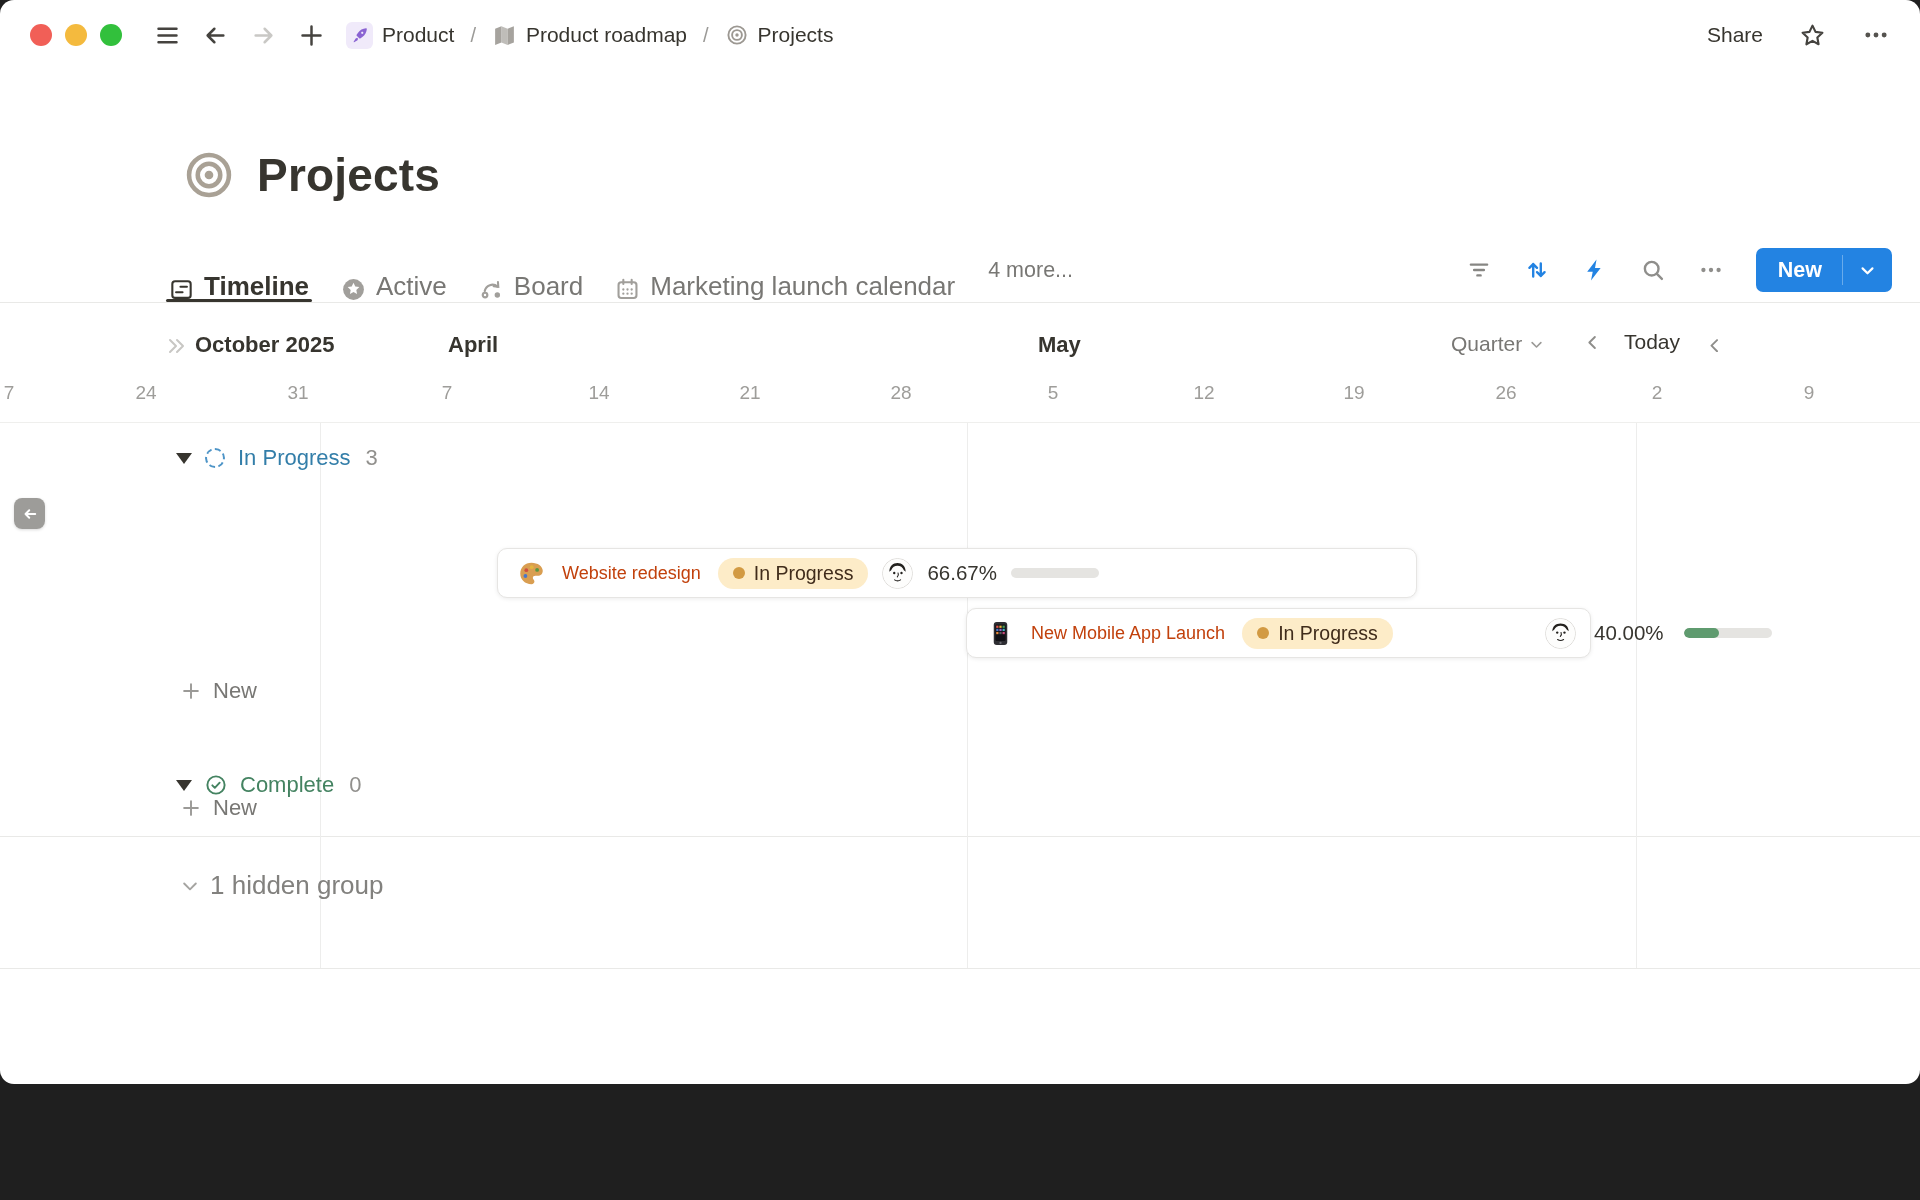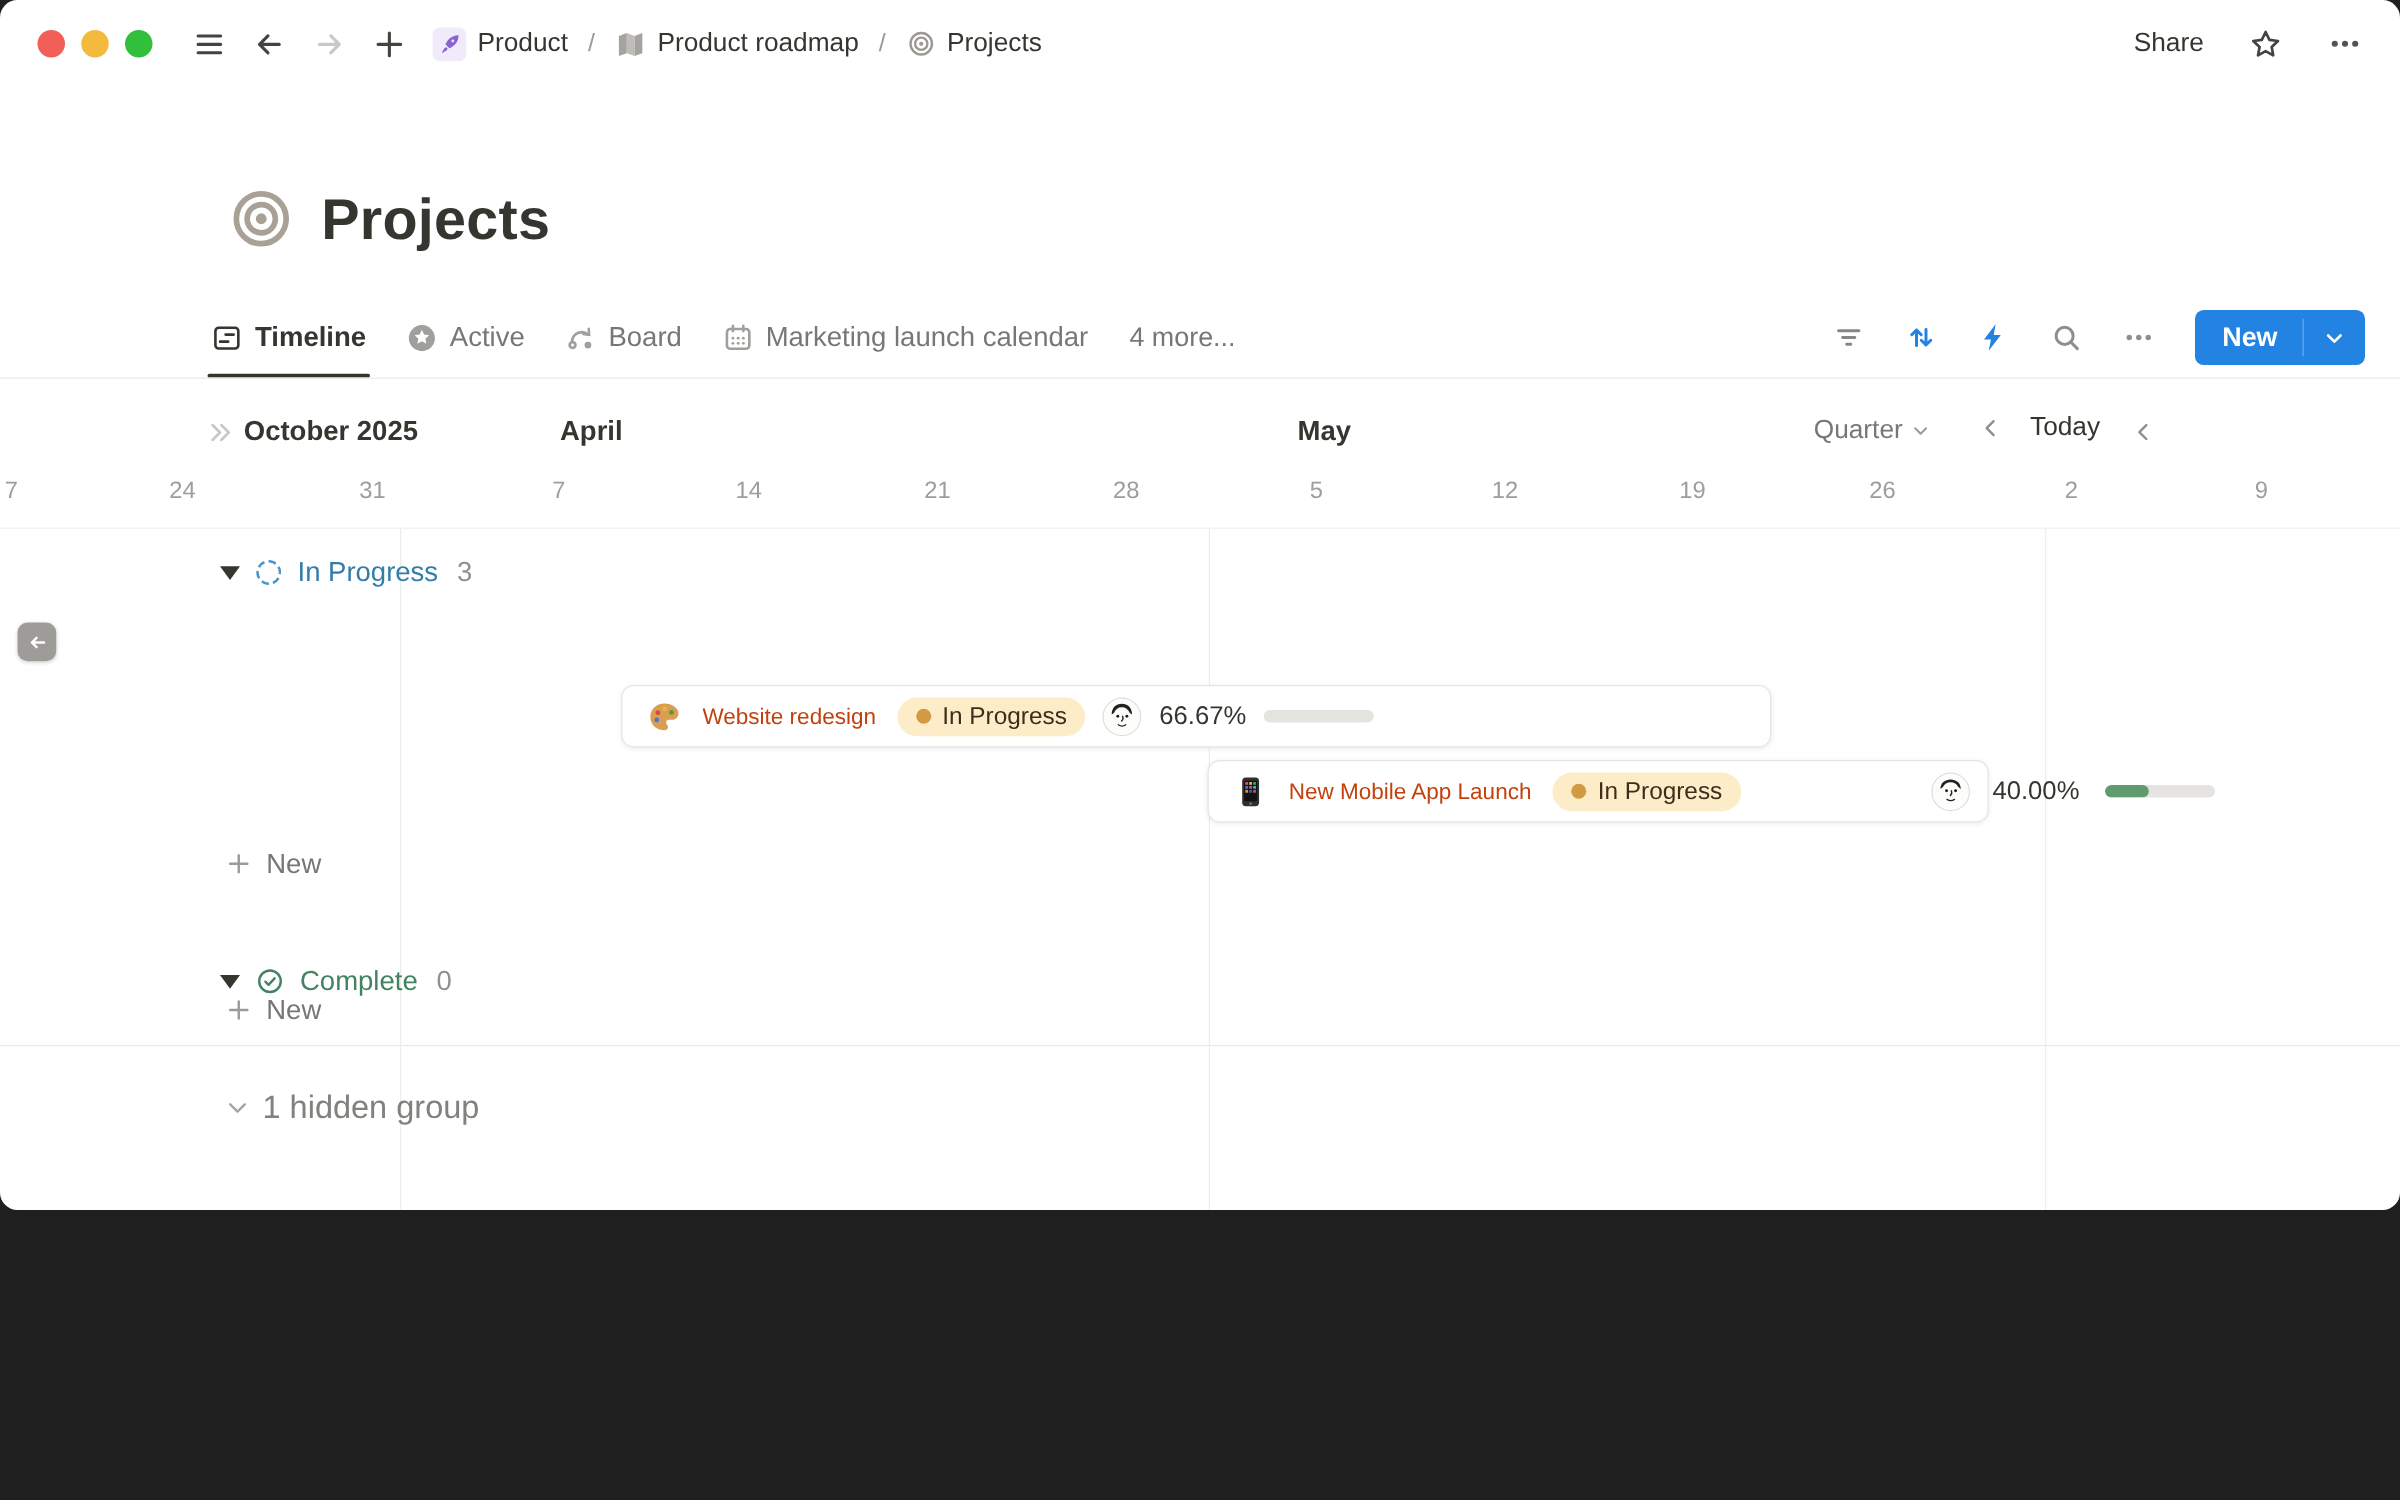--- a/index.html
+++ b/index.html
@@ -1,18 +1,18 @@
 <!DOCTYPE html>
 <html><head>
 <meta charset="utf-8">
 <style>
   html,body{margin:0;padding:0;background:#1f1f1f;}
   *{box-sizing:border-box;}
   .canvas{
-    position:relative;width:1920px;height:968px;background:#ffffff;
+    position:relative;width:1920px;height:1084px;background:#ffffff;
     font-family:"Liberation Sans","DejaVu Sans",sans-serif;color:#37352f;
     border-radius:14px;overflow:hidden;margin:0 auto;
   }
   
   .topbar{position:absolute;top:0;left:0;right:0;height:70px;display:flex;align-items:center;padding:0 30px;}
   .lights{display:flex;gap:13px;align-items:center;}
   .light{width:22px;height:22px;border-radius:50%;}
   .light.red{background:#f15f57;}.light.yellow{background:#f4ba3e;}.light.green{background:#32c03c;}
   .nav-ic{display:flex;align-items:center;justify-content:center;width:34px;height:34px;border-radius:6px;cursor:pointer;}
   .topbar .group{display:flex;align-items:center;}
@@ -21,21 +21,21 @@
   .crumb-sep{color:#9b9a97;font-size:20px;margin:0 2px;}
   .rocket-chip{width:27px;height:27px;border-radius:6px;background:#f0eafa;display:flex;align-items:center;justify-content:center;}
   .topbar-right{margin-left:auto;display:flex;align-items:center;gap:36px;}
   .share{font-size:21px;cursor:pointer;}
   
   .pagehead{position:absolute;left:183px;top:148px;display:flex;align-items:center;gap:22px;}
   .pagetitle{font-size:46px;font-weight:700;letter-spacing:.2px;}
   
   .tabsbar{position:absolute;left:0;right:0;top:238px;height:64px;display:flex;align-items:center;}
   .tabs{display:flex;align-items:center;gap:14px;margin-left:160px;}
-  .tab{position:relative;display:flex;align-items:center;gap:10px;height:64px;padding:0 9px;font-size:22px;color:#787774;cursor:pointer;}
+  .tab{position:relative;display:flex;align-items:flex-end;gap:10px;height:64px;padding:0 9px;font-size:26px;color:#787774;cursor:pointer;}
   .tab.active{color:#37352f;font-weight:600;}
   .tab.active::after{content:"";position:absolute;left:6px;right:6px;bottom:0;height:3px;background:#37352f;border-radius:2px;}
   .more-tabs{font-size:21.5px;color:#787774;margin-left:10px;cursor:pointer;}
   .viewtools{margin-left:auto;display:flex;align-items:center;gap:24px;margin-right:28px;}
   .tool-btn{width:34px;height:34px;display:flex;align-items:center;justify-content:center;border-radius:6px;cursor:pointer;}
   .new-btn{display:flex;align-items:stretch;height:44px;background:#2383e2;border-radius:7px;color:#fff;overflow:hidden;cursor:pointer;margin-left:4px;}
   .new-btn .lbl{display:flex;align-items:center;padding:0 20px 0 22px;font-size:21.5px;font-weight:600;}
   .new-btn .split{width:1px;background:rgba(255,255,255,.32);margin:7px 0;}
   .new-btn .dd{display:flex;align-items:center;padding:0 16px;}
   

